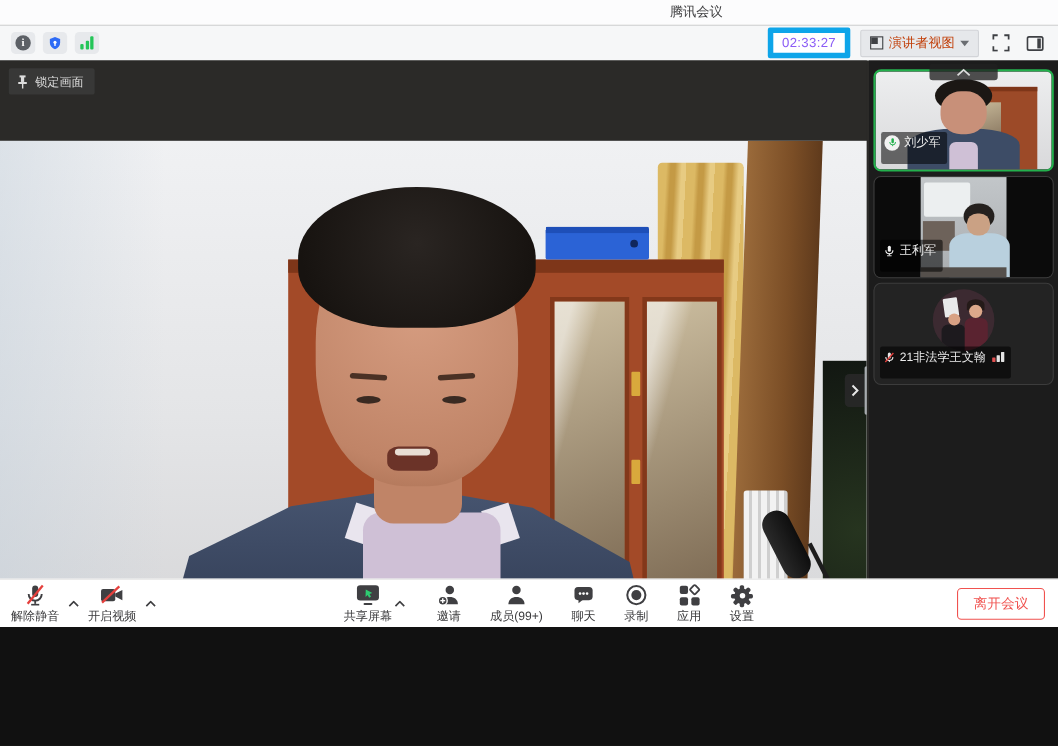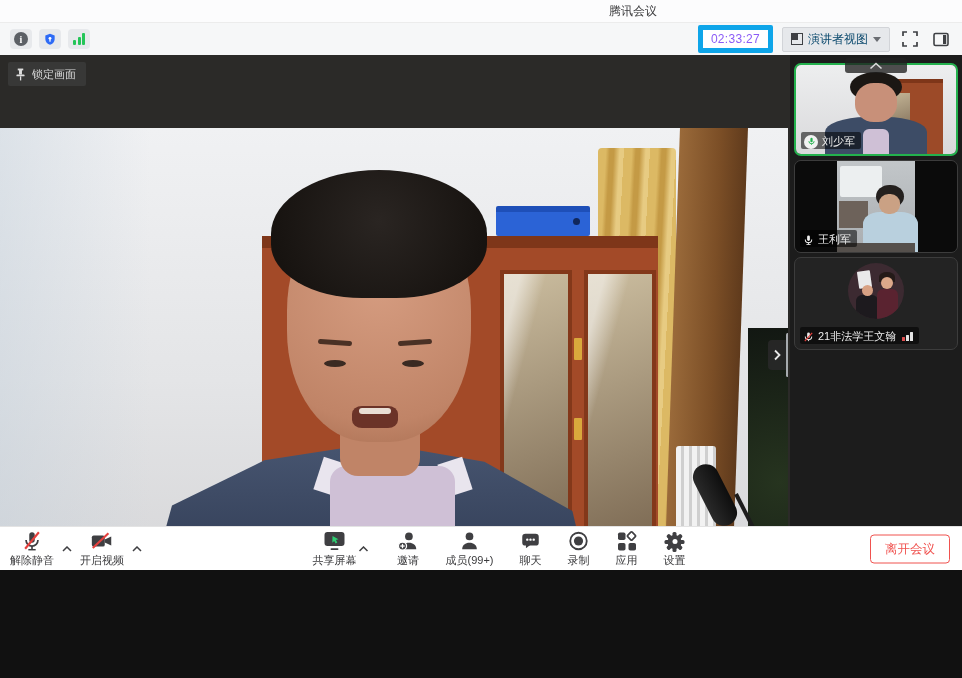--- a/index.html
+++ b/index.html
@@ -13,21 +13,21 @@
            display:flex;align-items:center;padding:0 10px;box-sizing:border-box;}
   .mb-left{display:flex;gap:7px;}
   .icon-btn{width:22px;height:20px;border-radius:4px;background:#e7e9ec;display:flex;align-items:center;justify-content:center;cursor:pointer;}
   .info-glyph{width:14px;height:14px;border-radius:50%;background:#5c6066;color:#fff;font-size:10px;font-weight:bold;
               display:flex;align-items:center;justify-content:center;font-family:"Liberation Serif",serif;}
   .sig{display:flex;align-items:flex-end;gap:1.5px;height:12px;}
   .sig i{display:block;width:3px;background:#24c558;border-radius:1px;}
   .mb-right{margin-left:auto;display:flex;align-items:center;gap:9px;}
   .timer{border:5px solid #0ea5e9;background:#fff;border-radius:2px;padding:2px 8px;font-size:12px;color:#8b5cf6;letter-spacing:.3px;}
   .view-btn{display:flex;align-items:center;gap:5px;background:#e6e8eb;border:1px solid #d2d4d8;border-radius:2px;
-            padding:3px 8px;font-size:12px;color:#0c4a6e;cursor:pointer;}
+            padding:3px 8px;font-size:12px;color:#c2410c;cursor:pointer;}
   .layout-ic{position:relative;width:12px;height:12px;border:1.5px solid #3e4044;box-sizing:border-box;}
   .layout-ic::after{content:"";position:absolute;left:0;top:0;width:6px;height:6px;background:#3e4044;}
   .caret{width:0;height:0;border-left:4px solid transparent;border-right:4px solid transparent;border-top:5px solid #6a6d72;}
   .ghost-btn{width:22px;height:20px;display:flex;align-items:center;justify-content:center;cursor:pointer;}
   
   .main{position:absolute;left:0;top:55px;width:100%;height:580px;}
   .stage{position:absolute;left:0;top:0;width:788px;height:580px;background:#2b2a28;overflow:hidden;}
   .lock-btn{position:absolute;left:8px;top:7px;height:24px;display:flex;align-items:center;gap:6px;
             background:rgba(58,58,56,.92);border-radius:2px;padding:0 10px 0 7px;color:#ddd;font-size:11px;cursor:pointer;z-index:30;}
   
@@ -80,21 +80,21 @@
   
   .expand-handle{position:absolute;left:768px;top:285px;width:18px;height:30px;background:rgba(40,40,40,.9);
                  border-radius:4px 0 0 4px;display:flex;align-items:center;justify-content:center;cursor:pointer;z-index:30;}
   .splitter-grip{position:absolute;left:786px;top:278px;width:3px;height:44px;background:#a7abaf;border-radius:2px;cursor:col-resize;z-index:30;}
   
   .sidebar{position:absolute;left:790px;top:0;width:172px;height:580px;background:#1c1c1c;overflow:hidden;padding:8px 4px 0 4px;box-sizing:border-box;}
   .tile{position:relative;width:164px;height:93px;margin:0 auto 4px auto;background:#232323;border:1px solid #3c3c3c;
         border-radius:7px;box-sizing:border-box;overflow:hidden;cursor:pointer;}
   .tile.active{border:2px solid #23b14d;}
   .plate{position:absolute;left:5px;bottom:5px;display:flex;align-items:center;gap:4px;background:rgba(0,0,0,.55);
-         border-radius:2px;padding:2px 6px 0 3px;font-size:11px;color:#ececec;max-width:150px;white-space:nowrap;margin-top:23px;}
+         border-radius:2px;padding:2px 6px 12px 3px;font-size:11px;color:#ececec;max-width:150px;white-space:nowrap;margin-top:23px;}
   .mic-circle{width:14px;height:14px;border-radius:50%;background:#f2f2f2;display:flex;align-items:center;justify-content:center;flex:none;}
   .host-badge{width:16px;height:16px;border-radius:2px;background:#e8762d;display:flex;align-items:center;justify-content:center;flex:none;}
   .netbars{display:flex;align-items:flex-end;gap:1.5px;height:9px;margin-left:2px;}
   .netbars i{display:block;width:2.5px;border-radius:.5px;}
   .avatar{position:absolute;left:50%;top:36%;transform:translate(-50%,-50%);width:56px;height:56px;border-radius:50%;overflow:hidden;}
   
   .t1scene{position:absolute;inset:0;background:linear-gradient(180deg,#edeeef,#d9d9db);}
   .t1cab{position:absolute;left:52%;top:16%;width:40%;height:84%;background:#9c4a28;border-top:4px solid #7e3619;box-sizing:border-box;}
   .t1cab::after{content:"";position:absolute;left:18%;top:14%;width:30%;height:70%;background:linear-gradient(160deg,#c4b596,#6f5c49);}
   .t1hair{position:absolute;left:34%;top:8%;width:32%;height:34%;border-radius:50%;background:#1b1714;}

